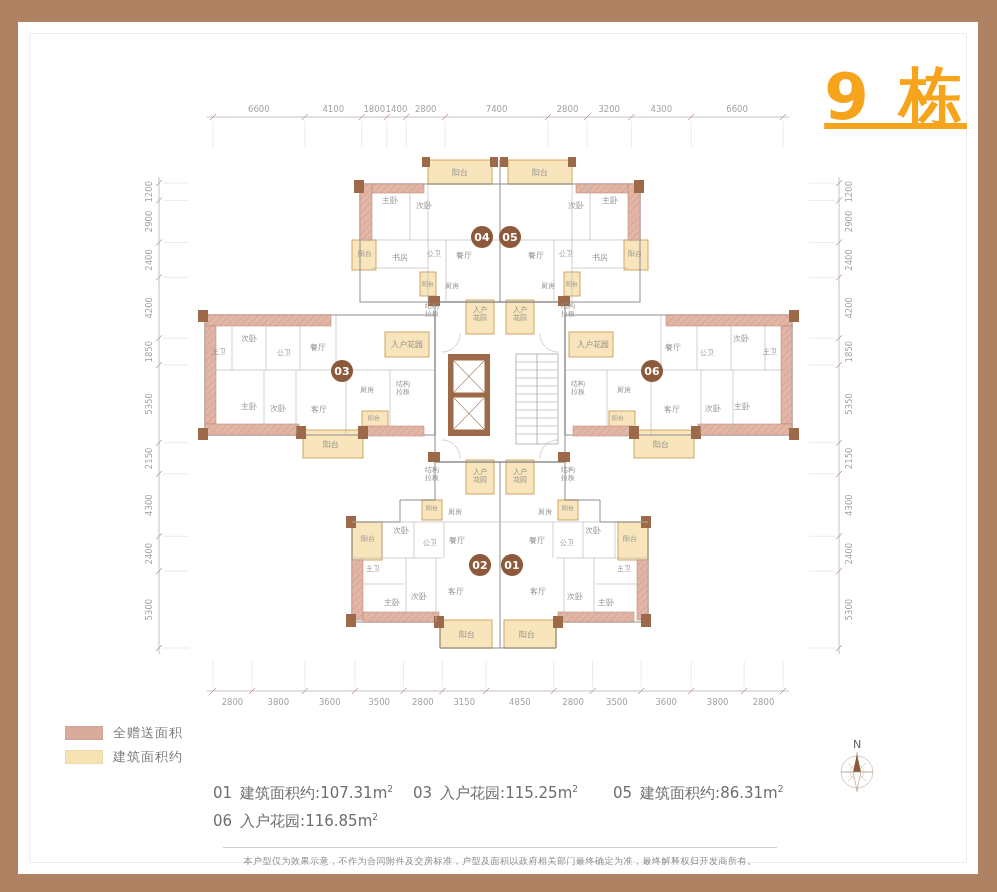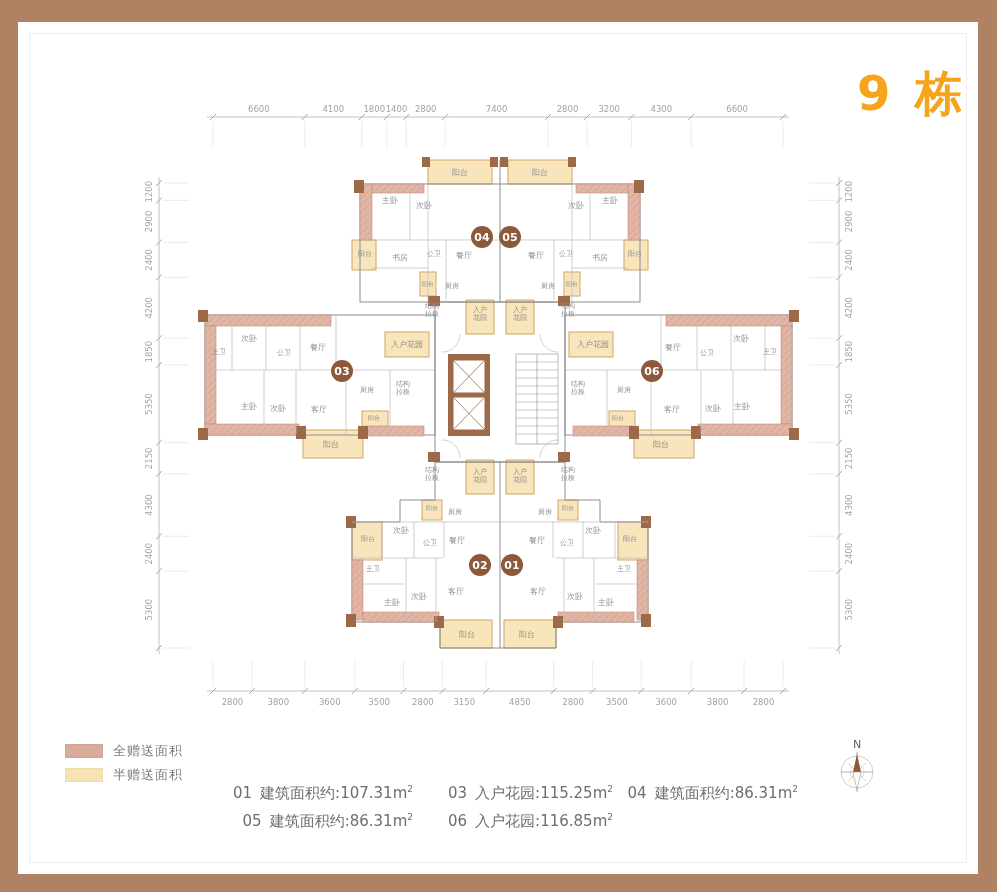--- a/index.html
+++ b/index.html
@@ -1,27 +1,27 @@
 <!DOCTYPE html>
 <html><head>
 <meta charset="utf-8">
 <style>
   html,body{margin:0;padding:0;}
   body{font-family:"DejaVu Sans","Liberation Sans",sans-serif;}
   .page{position:relative;width:997px;height:892px;background:#b08264;overflow:hidden;}
   .canvas{position:absolute;left:18px;top:22px;right:19px;bottom:18px;background:#ffffff;}
   .inner-frame{position:absolute;inset:11px;border:1px solid #ededed;pointer-events:none;}
-  .title{position:absolute;right:30px;top:62px;font-size:48px;font-weight:900;color:#f7a41d;letter-spacing:4px;white-space:nowrap;}
+  .title{position:absolute;right:30px;top:54px;font-size:64px;font-weight:900;color:#f7a41d;letter-spacing:4px;white-space:nowrap;text-decoration:underline;}
   svg.plan{position:absolute;left:0;top:0;width:997px;height:892px;}
-  .legend{position:absolute;left:65px;top:744px;}
+  .legend{position:absolute;left:65px;top:726px;}
   .legend-row{display:flex;align-items:center;height:14px;margin-bottom:10px;}
   .legend-swatch{width:36px;height:12px;margin-right:10px;border:1px solid rgba(0,0,0,0.04);}
   .legend-label{font-size:13px;color:#7d7d7d;letter-spacing:1px;}
   .areas{position:absolute;left:213px;top:784px;display:grid;grid-template-columns:200px 200px 185px;row-gap:9px;}
-  .area-item{font-size:15px;color:#6e6e6e;white-space:nowrap;text-align:right;}
+  .area-item{font-size:15px;color:#6e6e6e;white-space:nowrap;}
   .area-item .a-no{margin-right:8px;}
   .area-item sup{font-size:9px;}
   .disclaimer{position:absolute;left:223px;top:847px;width:554px;border-top:1px solid #cfcfcf;padding-top:7px;
     font-size:9px;color:#8d8d8d;text-align:center;letter-spacing:0.5px;white-space:nowrap;}
 </style>
 </head>
 <body>
 
 <div class="page">
   <div class="canvas">
@@ -455,25 +455,25 @@
       </g>
   </svg>
 
   <div class="legend">
     <div class="legend-row">
       <span class="legend-swatch" style="background-color: rgb(217, 171, 155);"></span>
       <span class="legend-label">全赠送面积</span>
     </div>
     <div class="legend-row">
       <span class="legend-swatch" style="background-color: rgb(247, 227, 177);"></span>
-      <span class="legend-label">半赠送面积</span>
+      <span class="legend-label">建筑面积约</span>
     </div>
   </div>
 
   <div class="areas">
     <div class="area-item"><span class="a-no">01</span><span>建筑面积约:107.31m</span><sup>2</sup></div>
     <div class="area-item"><span class="a-no">03</span><span>入户花园:115.25m</span><sup>2</sup></div>
-    <div class="area-item"><span class="a-no">04</span><span>建筑面积约:86.31m</span><sup>2</sup></div>
     <div class="area-item"><span class="a-no">05</span><span>建筑面积约:86.31m</span><sup>2</sup></div>
     <div class="area-item"><span class="a-no">06</span><span>入户花园:116.85m</span><sup>2</sup></div>
   </div>
 
+  <div class="disclaimer">本户型仅为效果示意，不作为合同附件及交房标准，户型及面积以政府相关部门最终确定为准，最终解释权归开发商所有。</div>
 </div>
 
 </body></html>

